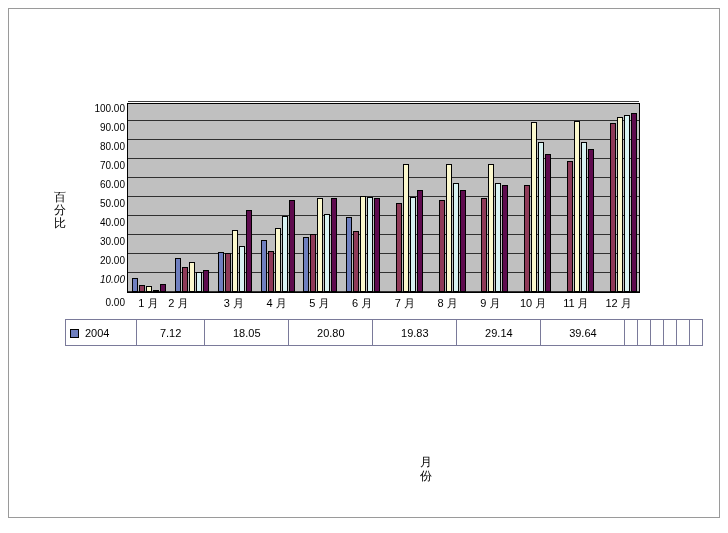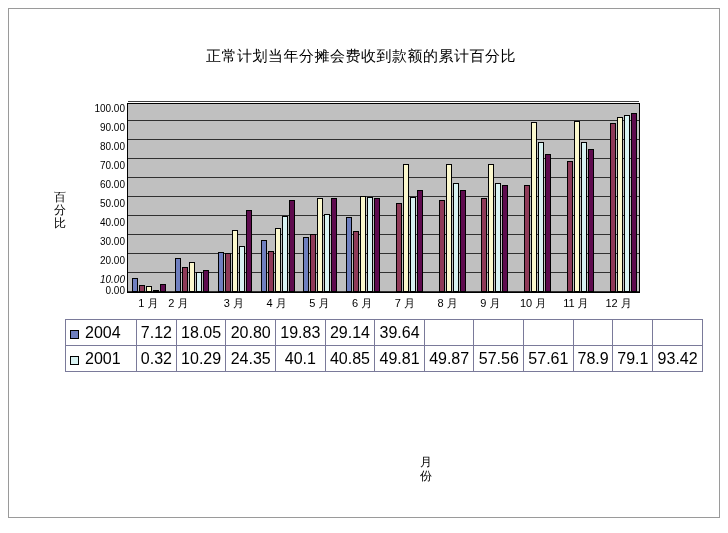--- a/index.html
+++ b/index.html
@@ -138,21 +138,21 @@
     text-align: center;
     white-space: nowrap;
   }
   
   .data-table {
     position: absolute;
     left: 34px;
     top: 296px;
     width: 638px;
     border-collapse: collapse;
-    font-size: 16px;
+    font-size: 11px;
     color: #000000;
   }
   .data-table td {
     border: 1px solid #7a7a9a;
     height: 25px;
     text-align: center;
     padding: 0 2px;
     white-space: nowrap;
   }
   .data-table td.key-cell {
@@ -174,25 +174,24 @@
     vertical-align: 0px;
   }
 </style>
 </head>
 <body>
 
 <div id="page">
   <div class="outer-frame">
     <div class="chart-area">
 
-      <div class="chart-title">正常计划当年分摊会费收到款额的累计百分比</div>
 
       <div class="y-axis-title">百分比</div>
       <div class="y-axis-labels" id="y-axis-labels">
-          <div class="y-lab" style="top: 188px;">0.00</div>
+          <div class="y-lab" style="top: 200px;">0.00</div>
           <div class="y-lab" style="top: 177px; font-style: italic;">10.00</div>
           <div class="y-lab" style="top: 158px;">20.00</div>
           <div class="y-lab" style="top: 139px;">30.00</div>
           <div class="y-lab" style="top: 120px;">40.00</div>
           <div class="y-lab" style="top: 101px;">50.00</div>
           <div class="y-lab" style="top: 82px;">60.00</div>
           <div class="y-lab" style="top: 63px;">70.00</div>
           <div class="y-lab" style="top: 44px;">80.00</div>
           <div class="y-lab" style="top: 25px;">90.00</div>
           <div class="y-lab" style="top: 6px;">100.00</div>
@@ -317,35 +316,20 @@
               <td>19.83</td>
               <td>29.14</td>
               <td>39.64</td>
               <td></td>
               <td></td>
               <td></td>
               <td></td>
               <td></td>
               <td></td>
             </tr>
-            <tr>
-              <td class="key-cell"><span class="swatch" style="background: rgb(216, 242, 242);"></span><span class="key-label">2001</span></td>
-              <td>0.32</td>
-              <td>10.29</td>
-              <td>24.35</td>
-              <td>40.1</td>
-              <td>40.85</td>
-              <td>49.81</td>
-              <td>49.87</td>
-              <td>57.56</td>
-              <td>57.61</td>
-              <td>78.9</td>
-              <td>79.1</td>
-              <td>93.42</td>
-            </tr>
           </tbody>
       </table>
 
       <div class="x-axis-title">月份</div>
 
     </div>
   </div>
 </div>
 
 </body></html>

